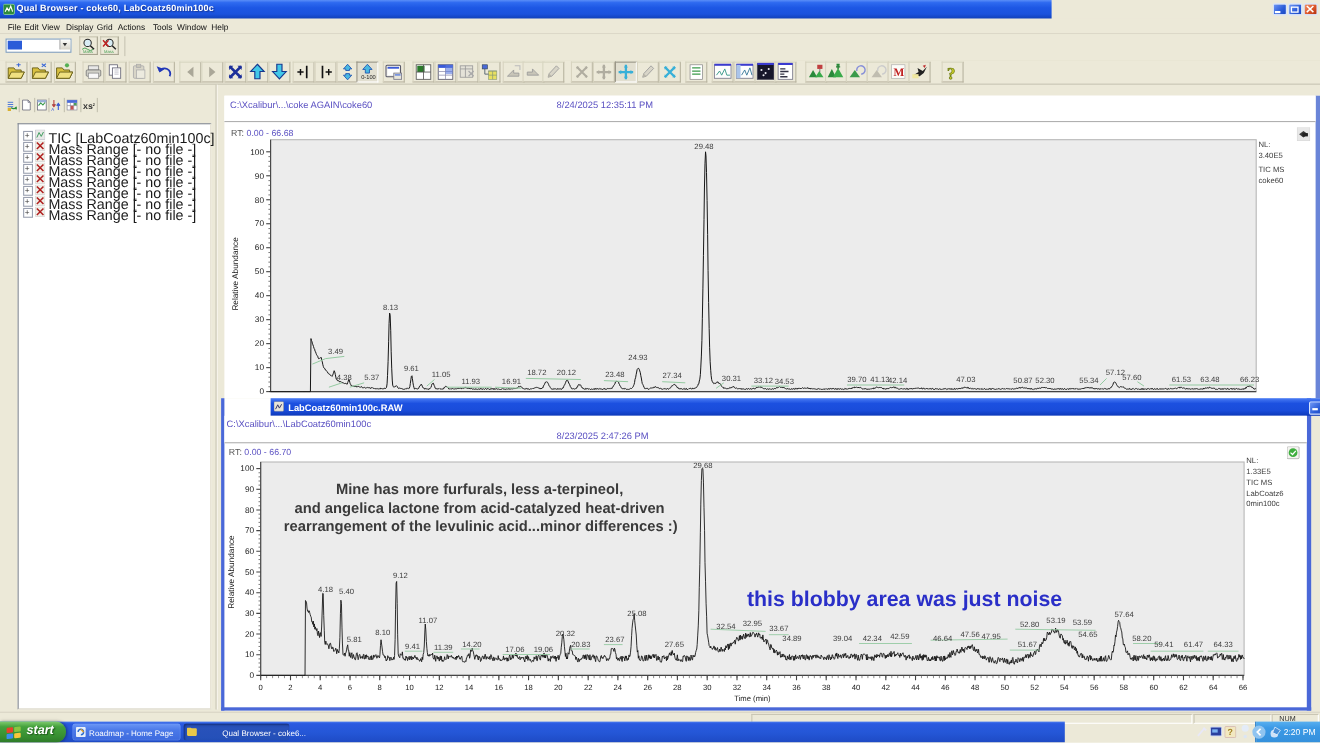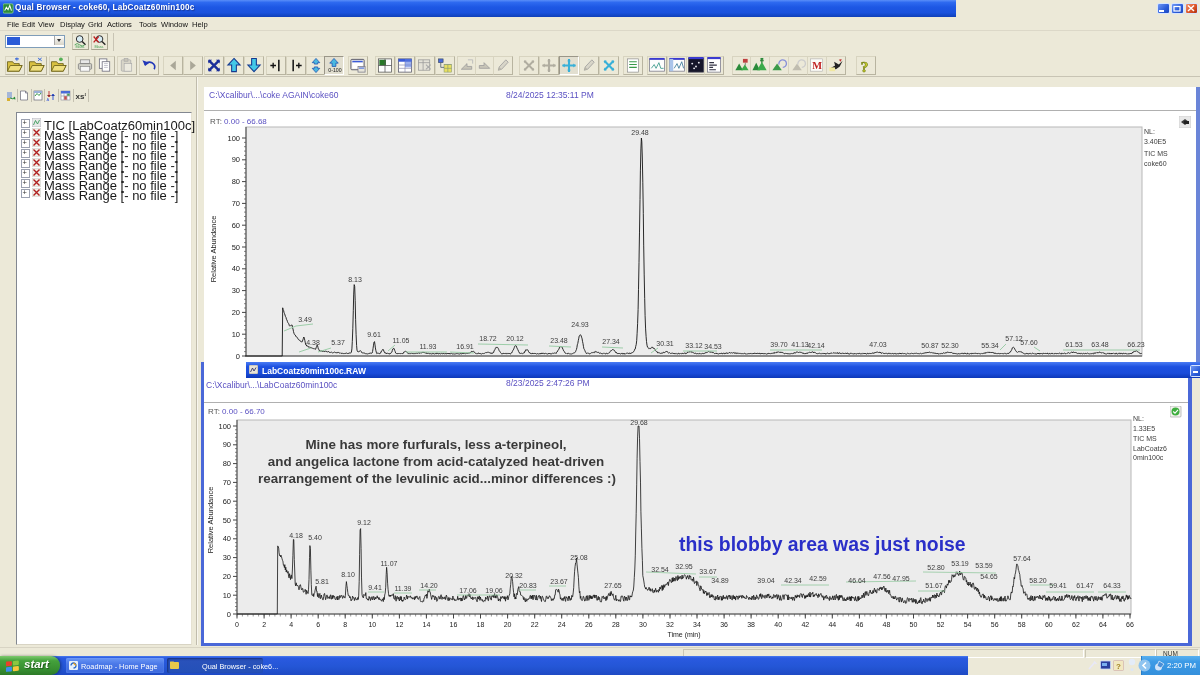--- a/index.html
+++ b/index.html
@@ -533,21 +533,21 @@
         </svg>
       </div>
     <div class="c2btn wb-red" style="left:972.5px">
         <svg width="12" height="8">
           <path d="M3 0.5 L8 6.5 M8 0.5 L3 6.5" stroke="#fff" stroke-width="1.3"></path>
         </svg>
       </div>
   </div>
   <div class="abs" style="left:204px;top:378px;width:984px;height:25px;background:#fff;border-bottom:1px solid #b0b0b0;box-sizing:border-box;">
     <span class="pathtxt" style="left:2px;top:2px">C:\Xcalibur\...\LabCoatz60min100c</span>
-    <span class="pathtxt" style="left:302px;top:0">8/23/2025 2:47:26 PM</span>
+    <span class="pathtxt" style="left:302px;top:13px">8/23/2025 2:47:26 PM</span>
   </div>
   <span class="rttxt abs" style="left:208px;top:407px"><span style="color:#555">RT:</span> 0.00 - 66.70</span>
   <svg class="abs" style="left:1170px;top:406px" width="12" height="12">
       <rect width="11" height="11" rx="1" fill="#f4f4f0" stroke="#999" stroke-width="0.6"></rect>
       <circle cx="5.5" cy="5.5" r="4" fill="#3fae3f"></circle>
       <path d="M3.2 5.5 L5 7.2 L8 3.8" fill="none" stroke="#fff" stroke-width="1.1"></path>
     </svg>
 
   <div id="statusbar" class="abs">
     <div class="scell" style="left:683px;width:399px"></div>

